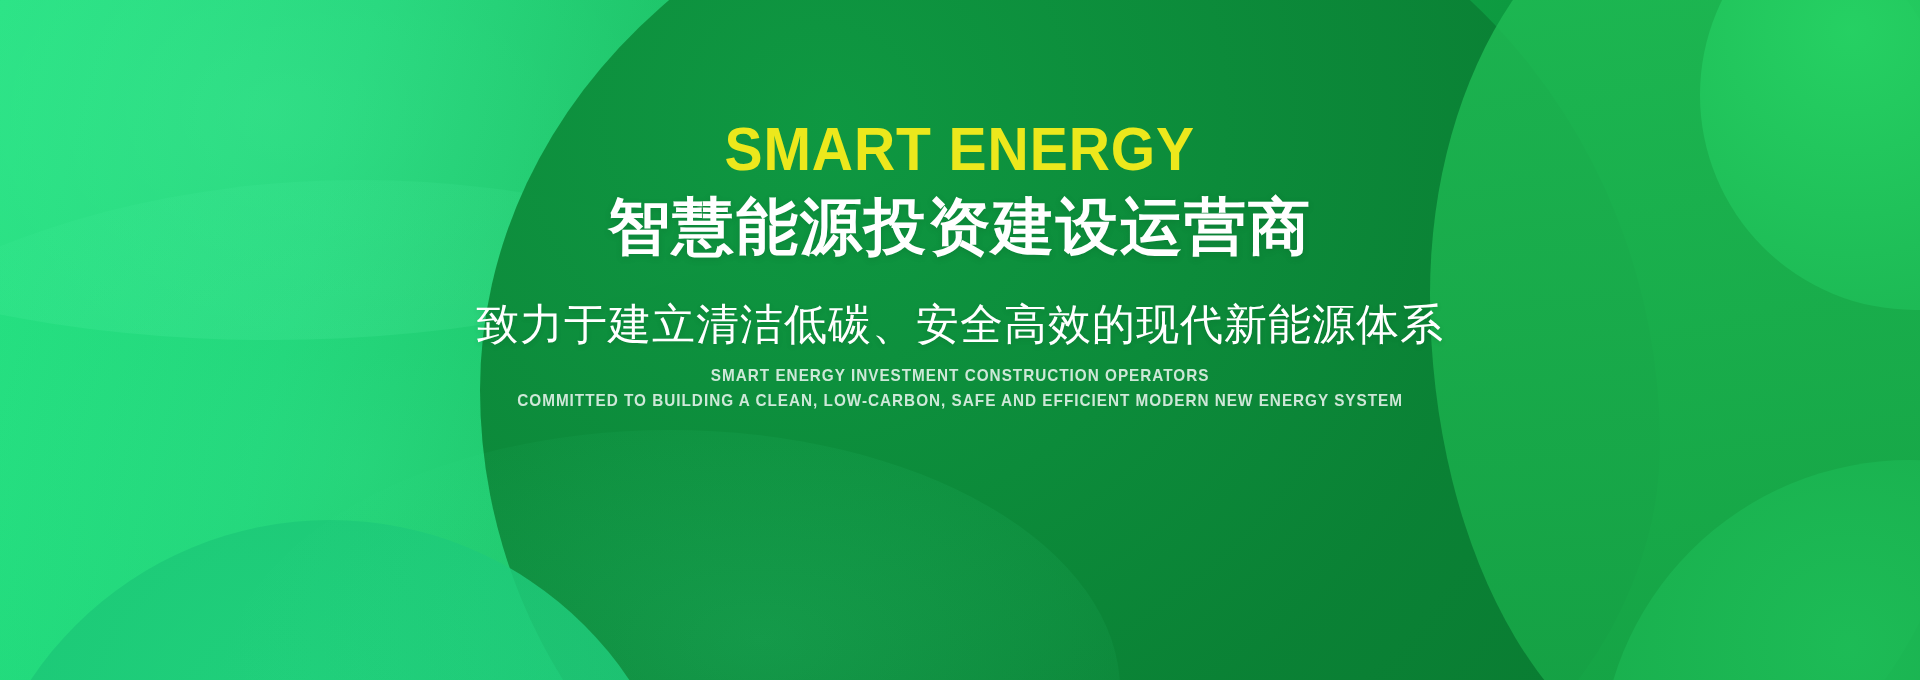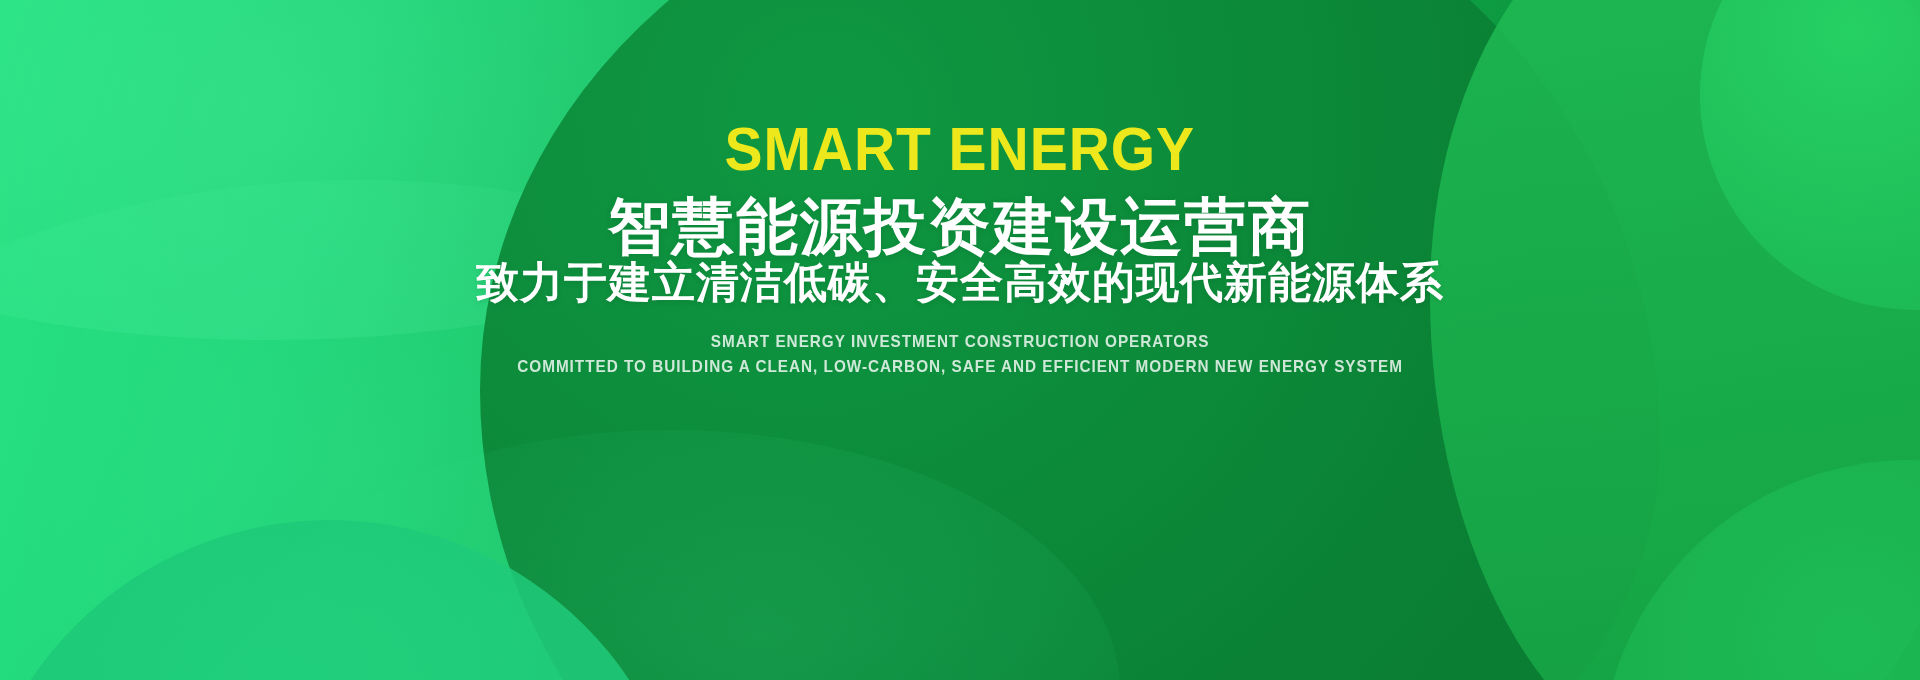--- a/index.html
+++ b/index.html
@@ -103,31 +103,32 @@
     font-size:62px;
     line-height:1.05;
     font-weight:bold;
     color:#ffffff;
     letter-spacing:2px;
     white-space:nowrap;
     text-shadow:0 2px 6px rgba(0,70,30,.18);
   }
 
   .subhead{
+    margin-top:42px;
     font-size:43px;
     line-height:1.1;
-    font-weight:bold;
+    font-weight:normal;
     color:#ffffff;
     letter-spacing:1px;
     white-space:nowrap;
     text-shadow:0 2px 5px rgba(0,70,30,.15);
   }
 
   .en-lines{
-    margin-top:24px;
+    margin-top:16px;
     text-align:center;
     color:rgba(255,255,255,.80);
   }
   .en-line{
     font-size:17px;
     line-height:1.45;
     font-weight:bold;
     letter-spacing:1.1px;
     transform:scaleX(.90);
     font-family:"Liberation Sans Narrow","Liberation Sans","DejaVu Sans",sans-serif;

